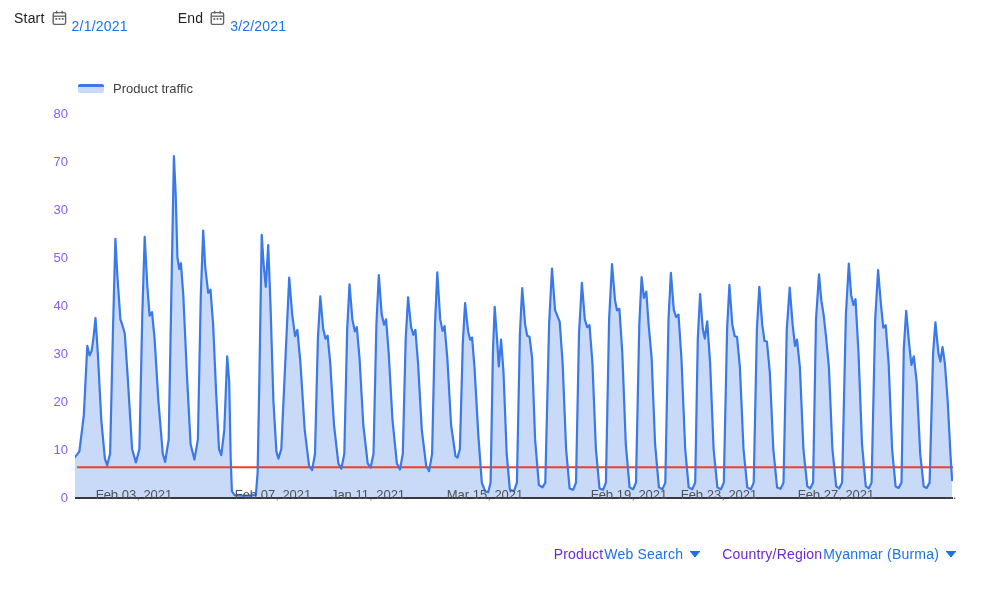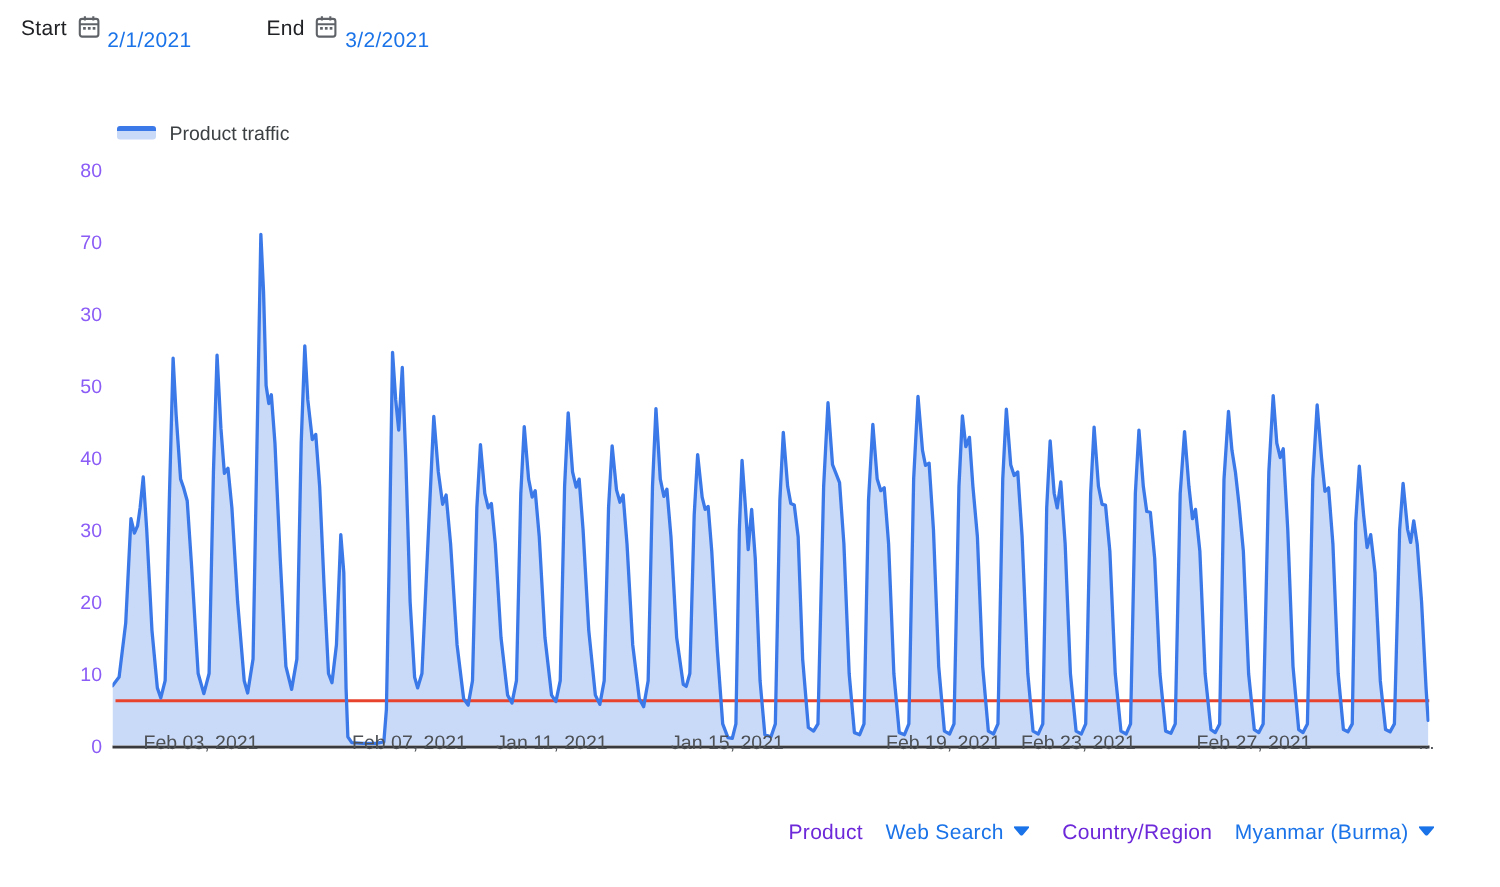--- a/index.html
+++ b/index.html
@@ -29,21 +29,21 @@
   .x-axis{position:absolute;left:75px;top:487px;width:878px;height:18px;}
   .x-lbl{position:absolute;transform:translateX(-50%);white-space:nowrap;font-size:13px;color:#4d5155;line-height:15px;}
 
   
   .plot{position:absolute;left:75px;top:113px;width:878px;height:384px;border-bottom:2px solid #37393d;}
   .plot svg{display:block;width:878px;height:384px;}
 
   
   .controls{position:absolute;top:545px;right:44px;display:flex;align-items:center;height:18px;}
   .ctl-label{font-size:14px;color:#6d28d9;letter-spacing:.2px;}
-  .dropdown{display:inline-flex;align-items:center;cursor:pointer;margin-left:15px;}
+  .dropdown{display:inline-flex;align-items:center;cursor:pointer;margin-left:1px;}
   .dropdown .val{font-size:14px;font-weight:500;color:#1a73e8;letter-spacing:.2px;}
   .tri{margin-left:7px;display:inline-block;}
   .gap{width:22px;}
 </style>
 </head>
 <body>
 
 <div class="screen">
 
   <div class="header">
@@ -97,21 +97,21 @@
       <path id="area-path" d="M0.0 344.2 L4.4 338.4 L8.8 302.4 L12.3 232.8 L14.6 242.4 L16.7 237.6 L18.4 225.6 L20.5 205.0 L22.8 240.0 L26.3 307.2 L29.9 345.6 L32.2 352.3 L35.1 340.8 L38.0 216.0 L40.4 125.8 L42.4 163.2 L45.4 206.4 L47.4 212.2 L49.8 220.8 L52.7 264.0 L57.1 336.0 L60.9 349.4 L64.4 336.0 L67.3 201.6 L69.7 123.8 L72.3 172.8 L74.6 202.6 L77.0 199.2 L79.6 225.6 L83.4 288.0 L87.8 340.8 L90.1 349.0 L93.7 326.4 L96.6 168.0 L98.9 43.2 L100.7 81.6 L102.4 144.0 L104.2 156.0 L105.9 150.2 L108.3 182.4 L111.8 259.2 L115.6 331.2 L119.4 346.6 L122.9 326.4 L125.8 182.4 L128.2 117.6 L130.2 153.6 L133.2 180.0 L135.5 176.6 L138.1 211.2 L141.1 278.4 L144.0 336.0 L146.3 342.2 L149.3 316.8 L152.2 243.4 L154.2 268.8 L155.7 345.6 L156.9 378.2 L159.5 382.1 L166.8 382.6 L175.6 382.6 L180.9 381.6 L182.6 360.0 L184.4 264.0 L186.7 121.9 L188.8 153.6 L190.8 173.8 L193.2 132.0 L195.5 192.0 L198.4 288.0 L201.4 338.4 L203.4 345.6 L206.3 336.0 L210.7 240.0 L214.2 164.6 L217.2 201.6 L220.1 223.2 L222.4 217.0 L225.4 249.6 L229.7 316.8 L234.1 352.8 L237.1 357.1 L240.0 340.8 L242.9 225.6 L245.3 183.4 L248.2 216.0 L250.5 225.6 L252.6 222.7 L255.2 249.6 L259.0 312.0 L263.4 350.4 L266.3 355.7 L269.3 340.8 L272.2 216.0 L274.5 171.4 L277.4 206.4 L279.8 218.4 L281.8 214.1 L284.5 244.8 L288.3 312.0 L292.7 350.4 L295.6 354.7 L298.5 340.8 L301.4 211.2 L303.8 162.2 L306.7 201.6 L309.1 211.7 L311.1 206.4 L313.7 240.0 L317.5 307.2 L321.9 350.4 L324.9 356.6 L327.8 340.8 L330.7 225.6 L333.1 184.3 L336.0 213.6 L338.3 221.8 L340.4 217.0 L343.0 249.6 L346.8 316.8 L351.2 352.8 L354.1 358.1 L357.1 340.8 L360.0 211.2 L362.3 159.4 L365.2 206.4 L367.6 217.9 L369.6 213.1 L372.3 244.8 L376.1 312.0 L380.5 343.2 L382.5 344.6 L384.9 336.0 L387.8 230.4 L390.1 190.1 L393.1 218.4 L395.1 226.6 L397.1 224.6 L399.5 254.4 L403.3 321.6 L406.8 369.6 L410.3 378.7 L413.2 379.2 L415.6 369.6 L417.9 240.0 L419.7 193.9 L422.0 225.6 L423.8 253.4 L426.1 226.6 L428.5 259.2 L431.7 340.8 L434.9 376.8 L439.0 378.2 L441.9 369.6 L444.9 220.8 L447.2 175.2 L450.1 211.2 L452.2 222.7 L454.5 223.7 L457.1 244.8 L460.1 326.4 L463.9 372.0 L467.4 374.4 L470.3 369.6 L474.1 211.2 L477.0 155.5 L480.0 196.8 L482.3 202.6 L484.7 208.8 L487.6 249.6 L491.1 336.0 L494.6 375.4 L498.1 376.8 L501.0 369.6 L504.0 220.8 L506.9 169.9 L509.8 206.4 L512.2 214.1 L514.5 212.2 L517.4 249.6 L520.9 336.0 L524.5 375.4 L528.0 376.8 L530.9 369.6 L534.1 206.4 L537.0 151.2 L540.0 187.2 L542.0 197.3 L544.4 195.8 L547.3 240.0 L550.8 331.2 L554.6 374.4 L558.1 376.3 L561.0 369.6 L564.3 211.2 L566.6 164.2 L568.9 184.8 L571.3 178.6 L573.6 211.2 L576.6 244.8 L580.1 331.2 L583.9 374.4 L587.4 376.3 L590.3 369.6 L593.5 206.4 L595.9 159.8 L598.8 196.8 L601.1 204.0 L603.5 201.6 L606.4 244.8 L610.2 336.0 L613.7 374.4 L617.2 376.3 L620.2 369.6 L622.8 225.6 L625.1 181.0 L627.8 216.0 L629.8 225.6 L632.2 208.3 L635.1 249.6 L638.6 336.0 L642.4 374.4 L645.9 376.3 L648.8 369.6 L652.1 216.0 L654.4 171.8 L657.3 211.2 L659.7 223.2 L662.0 223.7 L664.9 254.4 L668.5 336.0 L672.3 374.4 L675.8 376.3 L678.7 369.6 L681.9 216.0 L684.3 173.8 L687.2 211.2 L689.5 228.0 L691.9 228.5 L694.8 259.2 L698.3 336.0 L702.1 374.4 L705.6 375.8 L708.5 369.6 L711.8 216.0 L714.7 174.7 L717.6 211.2 L720.0 232.8 L722.0 226.6 L724.9 254.4 L728.4 336.0 L732.3 373.4 L735.2 375.4 L738.1 369.6 L741.0 206.4 L744.0 161.3 L746.3 187.2 L748.6 201.6 L751.0 223.2 L753.9 254.4 L757.4 336.0 L761.2 373.4 L764.2 375.4 L767.1 369.6 L770.9 201.6 L773.8 150.7 L776.2 182.4 L778.5 192.0 L780.5 186.2 L783.5 240.0 L787.0 331.2 L790.8 373.4 L793.7 375.4 L796.6 369.6 L800.2 206.4 L803.1 157.0 L806.0 192.0 L808.3 214.6 L810.7 212.2 L813.6 249.6 L817.1 336.0 L820.6 373.4 L823.6 374.9 L826.5 369.6 L828.8 235.2 L831.2 197.8 L834.1 230.4 L836.4 252.0 L838.8 243.4 L841.7 268.8 L845.2 340.8 L848.7 373.4 L851.7 374.9 L854.6 369.6 L858.1 240.0 L860.4 209.3 L863.4 240.0 L865.4 248.6 L867.5 234.2 L869.8 249.6 L872.7 288.0 L875.7 345.6 L877.1 367.2 L877.1 384 L0.0 384 Z" fill="#c9daf8"></path>
       <line id="red-line" x1="2.0" x2="878" y1="354.2" y2="354.2" stroke="#e8432d" stroke-width="2"></line>
       <path id="line-path" d="M0.0 344.2 L4.4 338.4 L8.8 302.4 L12.3 232.8 L14.6 242.4 L16.7 237.6 L18.4 225.6 L20.5 205.0 L22.8 240.0 L26.3 307.2 L29.9 345.6 L32.2 352.3 L35.1 340.8 L38.0 216.0 L40.4 125.8 L42.4 163.2 L45.4 206.4 L47.4 212.2 L49.8 220.8 L52.7 264.0 L57.1 336.0 L60.9 349.4 L64.4 336.0 L67.3 201.6 L69.7 123.8 L72.3 172.8 L74.6 202.6 L77.0 199.2 L79.6 225.6 L83.4 288.0 L87.8 340.8 L90.1 349.0 L93.7 326.4 L96.6 168.0 L98.9 43.2 L100.7 81.6 L102.4 144.0 L104.2 156.0 L105.9 150.2 L108.3 182.4 L111.8 259.2 L115.6 331.2 L119.4 346.6 L122.9 326.4 L125.8 182.4 L128.2 117.6 L130.2 153.6 L133.2 180.0 L135.5 176.6 L138.1 211.2 L141.1 278.4 L144.0 336.0 L146.3 342.2 L149.3 316.8 L152.2 243.4 L154.2 268.8 L155.7 345.6 L156.9 378.2 L159.5 382.1 L166.8 382.6 L175.6 382.6 L180.9 381.6 L182.6 360.0 L184.4 264.0 L186.7 121.9 L188.8 153.6 L190.8 173.8 L193.2 132.0 L195.5 192.0 L198.4 288.0 L201.4 338.4 L203.4 345.6 L206.3 336.0 L210.7 240.0 L214.2 164.6 L217.2 201.6 L220.1 223.2 L222.4 217.0 L225.4 249.6 L229.7 316.8 L234.1 352.8 L237.1 357.1 L240.0 340.8 L242.9 225.6 L245.3 183.4 L248.2 216.0 L250.5 225.6 L252.6 222.7 L255.2 249.6 L259.0 312.0 L263.4 350.4 L266.3 355.7 L269.3 340.8 L272.2 216.0 L274.5 171.4 L277.4 206.4 L279.8 218.4 L281.8 214.1 L284.5 244.8 L288.3 312.0 L292.7 350.4 L295.6 354.7 L298.5 340.8 L301.4 211.2 L303.8 162.2 L306.7 201.6 L309.1 211.7 L311.1 206.4 L313.7 240.0 L317.5 307.2 L321.9 350.4 L324.9 356.6 L327.8 340.8 L330.7 225.6 L333.1 184.3 L336.0 213.6 L338.3 221.8 L340.4 217.0 L343.0 249.6 L346.8 316.8 L351.2 352.8 L354.1 358.1 L357.1 340.8 L360.0 211.2 L362.3 159.4 L365.2 206.4 L367.6 217.9 L369.6 213.1 L372.3 244.8 L376.1 312.0 L380.5 343.2 L382.5 344.6 L384.9 336.0 L387.8 230.4 L390.1 190.1 L393.1 218.4 L395.1 226.6 L397.1 224.6 L399.5 254.4 L403.3 321.6 L406.8 369.6 L410.3 378.7 L413.2 379.2 L415.6 369.6 L417.9 240.0 L419.7 193.9 L422.0 225.6 L423.8 253.4 L426.1 226.6 L428.5 259.2 L431.7 340.8 L434.9 376.8 L439.0 378.2 L441.9 369.6 L444.9 220.8 L447.2 175.2 L450.1 211.2 L452.2 222.7 L454.5 223.7 L457.1 244.8 L460.1 326.4 L463.9 372.0 L467.4 374.4 L470.3 369.6 L474.1 211.2 L477.0 155.5 L480.0 196.8 L482.3 202.6 L484.7 208.8 L487.6 249.6 L491.1 336.0 L494.6 375.4 L498.1 376.8 L501.0 369.6 L504.0 220.8 L506.9 169.9 L509.8 206.4 L512.2 214.1 L514.5 212.2 L517.4 249.6 L520.9 336.0 L524.5 375.4 L528.0 376.8 L530.9 369.6 L534.1 206.4 L537.0 151.2 L540.0 187.2 L542.0 197.3 L544.4 195.8 L547.3 240.0 L550.8 331.2 L554.6 374.4 L558.1 376.3 L561.0 369.6 L564.3 211.2 L566.6 164.2 L568.9 184.8 L571.3 178.6 L573.6 211.2 L576.6 244.8 L580.1 331.2 L583.9 374.4 L587.4 376.3 L590.3 369.6 L593.5 206.4 L595.9 159.8 L598.8 196.8 L601.1 204.0 L603.5 201.6 L606.4 244.8 L610.2 336.0 L613.7 374.4 L617.2 376.3 L620.2 369.6 L622.8 225.6 L625.1 181.0 L627.8 216.0 L629.8 225.6 L632.2 208.3 L635.1 249.6 L638.6 336.0 L642.4 374.4 L645.9 376.3 L648.8 369.6 L652.1 216.0 L654.4 171.8 L657.3 211.2 L659.7 223.2 L662.0 223.7 L664.9 254.4 L668.5 336.0 L672.3 374.4 L675.8 376.3 L678.7 369.6 L681.9 216.0 L684.3 173.8 L687.2 211.2 L689.5 228.0 L691.9 228.5 L694.8 259.2 L698.3 336.0 L702.1 374.4 L705.6 375.8 L708.5 369.6 L711.8 216.0 L714.7 174.7 L717.6 211.2 L720.0 232.8 L722.0 226.6 L724.9 254.4 L728.4 336.0 L732.3 373.4 L735.2 375.4 L738.1 369.6 L741.0 206.4 L744.0 161.3 L746.3 187.2 L748.6 201.6 L751.0 223.2 L753.9 254.4 L757.4 336.0 L761.2 373.4 L764.2 375.4 L767.1 369.6 L770.9 201.6 L773.8 150.7 L776.2 182.4 L778.5 192.0 L780.5 186.2 L783.5 240.0 L787.0 331.2 L790.8 373.4 L793.7 375.4 L796.6 369.6 L800.2 206.4 L803.1 157.0 L806.0 192.0 L808.3 214.6 L810.7 212.2 L813.6 249.6 L817.1 336.0 L820.6 373.4 L823.6 374.9 L826.5 369.6 L828.8 235.2 L831.2 197.8 L834.1 230.4 L836.4 252.0 L838.8 243.4 L841.7 268.8 L845.2 340.8 L848.7 373.4 L851.7 374.9 L854.6 369.6 L858.1 240.0 L860.4 209.3 L863.4 240.0 L865.4 248.6 L867.5 234.2 L869.8 249.6 L872.7 288.0 L875.7 345.6 L877.1 367.2 " fill="none" stroke="#3b78e8" stroke-width="2.2" stroke-linejoin="round" stroke-linecap="round"></path>
     </svg>
   </div>
 
   <div class="x-axis" id="x-axis">
       <div class="x-lbl" style="left: 59px;">Feb 03, 2021</div>
       <div class="x-lbl" style="left: 176px; margin-left: 22px;">Feb 07, 2021</div>
       <div class="x-lbl" style="left: 293px;">Jan 11, 2021</div>
-      <div class="x-lbl" style="left: 410px;">Jan 15, 2021</div>
+      <div class="x-lbl" style="left: 410px;">Mar 15, 2021</div>
       <div class="x-lbl" style="left: 527px; margin-left: 27px;">Feb 19, 2021</div>
       <div class="x-lbl" style="left: 644px;">Feb 23, 2021</div>
       <div class="x-lbl" style="left: 761px;">Feb 27, 2021</div>
       <div class="x-lbl" style="left: 876px;">...</div>
     </div>
 
   <div class="controls">
     <span class="ctl-label">Product</span>
     <span class="dropdown">
       <span class="val">Web Search</span>

